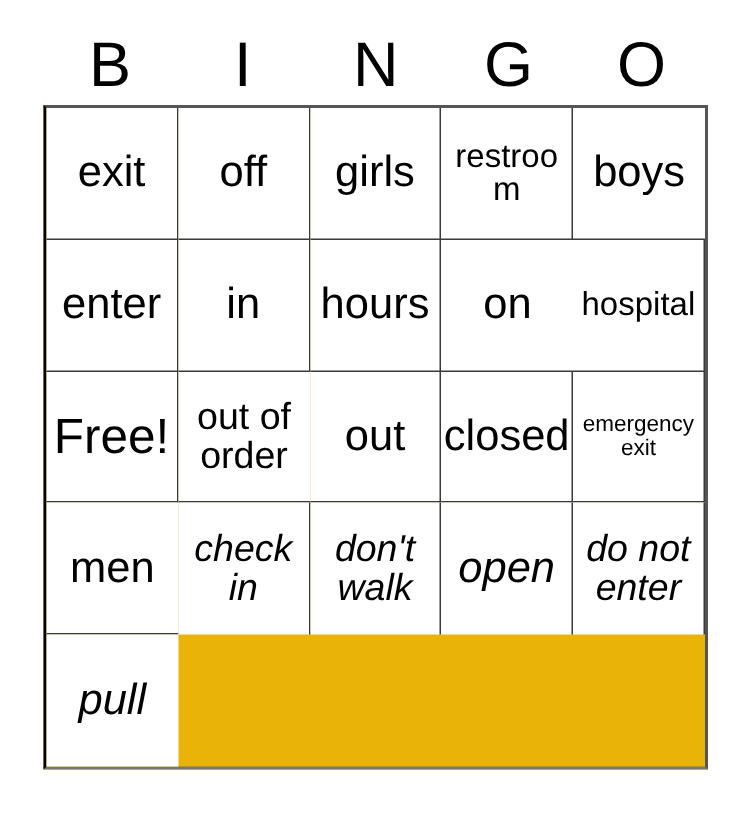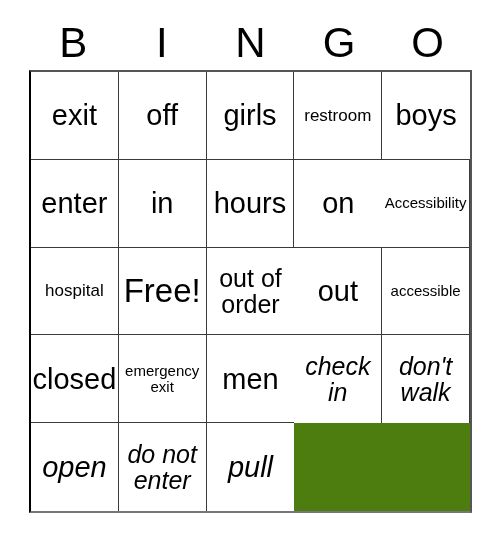--- a/index.html
+++ b/index.html
@@ -52,21 +52,21 @@
     width: 443px;
     height: 443px;
     border-top: 2px solid #555555;
     border-left: 2px solid #000000;
     border-right: 2px solid #555555;
     border-bottom: 2px solid #777777;
     box-sizing: border-box;
     display: grid;
     grid-template-columns: repeat(5, 1fr);
     grid-template-rows: repeat(5, 1fr);
-    background: #4d7c0f;
+    background: #eab308;
   }
 
   .cell {
     border-right: 1px solid #3a3a3a;
     border-bottom: 1px solid #3a3a3a;
     box-sizing: border-box;
     display: flex;
     align-items: center;
     justify-content: center;
     text-align: center;
@@ -82,21 +82,21 @@
     width: 100%;
     line-height: 1.04;
     white-space: pre-line;
     word-break: break-word;
   }
 
   
   .sz-xl  { font-size: 33px; }   
   .sz-lg  { font-size: 29px; }   
   .sz-md  { font-size: 25px; }   
-  .sz-sm  { font-size: 17px; }   
+  .sz-sm  { font-size: 22px; }   
   .sz-xs  { font-size: 15px; }   
 </style>
 </head>
 <body>
 
 <div id="card">
 
   <div id="header">
     <div class="header-cell">
         <span>B</span>
@@ -137,36 +137,30 @@
       <div class="cell">
         <span class="cell-text sz-lg">in</span>
       </div>
       <div class="cell">
         <span class="cell-text sz-lg">hours</span>
       </div>
       <div class="cell last-col">
         <span class="cell-text sz-lg">on</span>
       </div>
       <div class="cell">
-        <span class="cell-text sz-xs">Accessibility</span>
-      </div>
-      <div class="cell">
         <span class="cell-text sz-sm">hospital</span>
       </div>
       <div class="cell">
         <span class="cell-text sz-xl">Free!</span>
       </div>
       <div class="cell last-col">
         <span class="cell-text sz-md">out of order</span>
       </div>
       <div class="cell">
         <span class="cell-text sz-lg">out</span>
-      </div>
-      <div class="cell">
-        <span class="cell-text sz-xs">accessible</span>
       </div>
       <div class="cell">
         <span class="cell-text sz-lg">closed</span>
       </div>
       <div class="cell">
         <span class="cell-text sz-xs">emergency exit</span>
       </div>
       <div class="cell last-col">
         <span class="cell-text sz-lg">men</span>
       </div>

